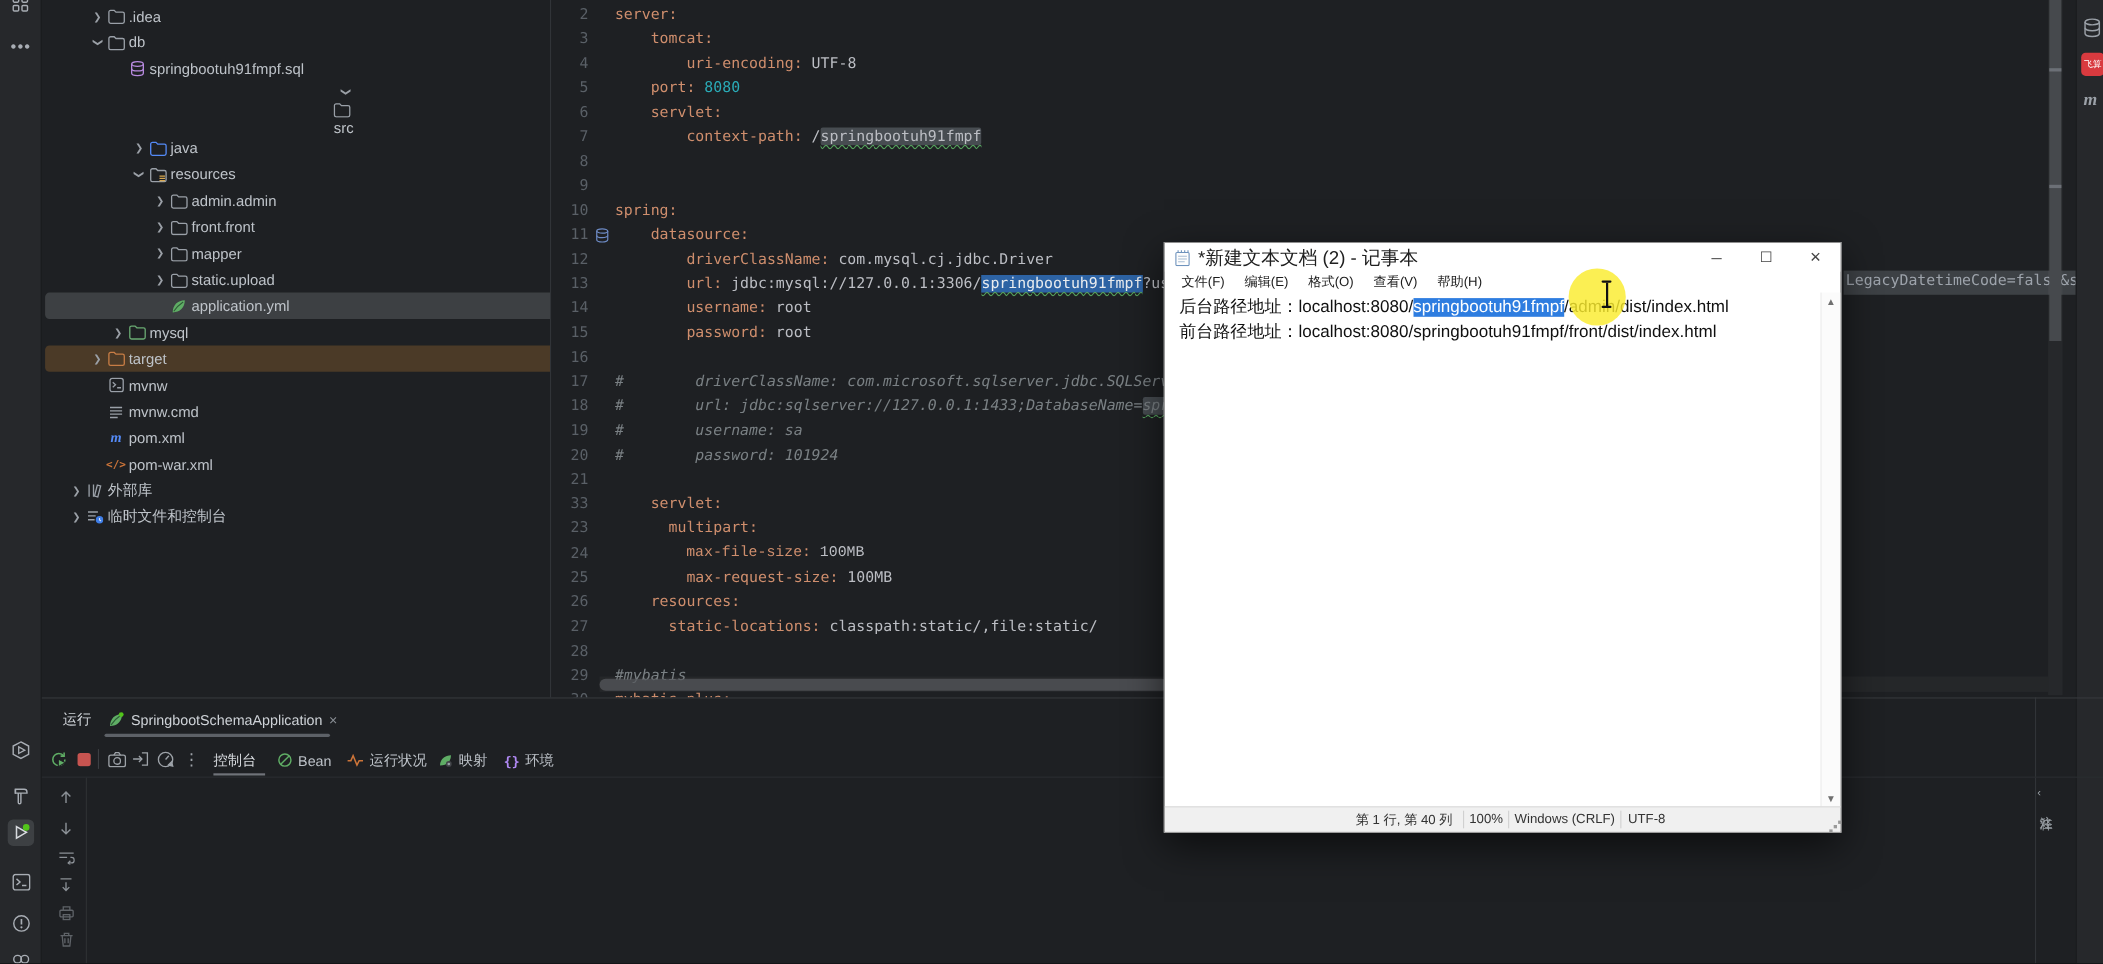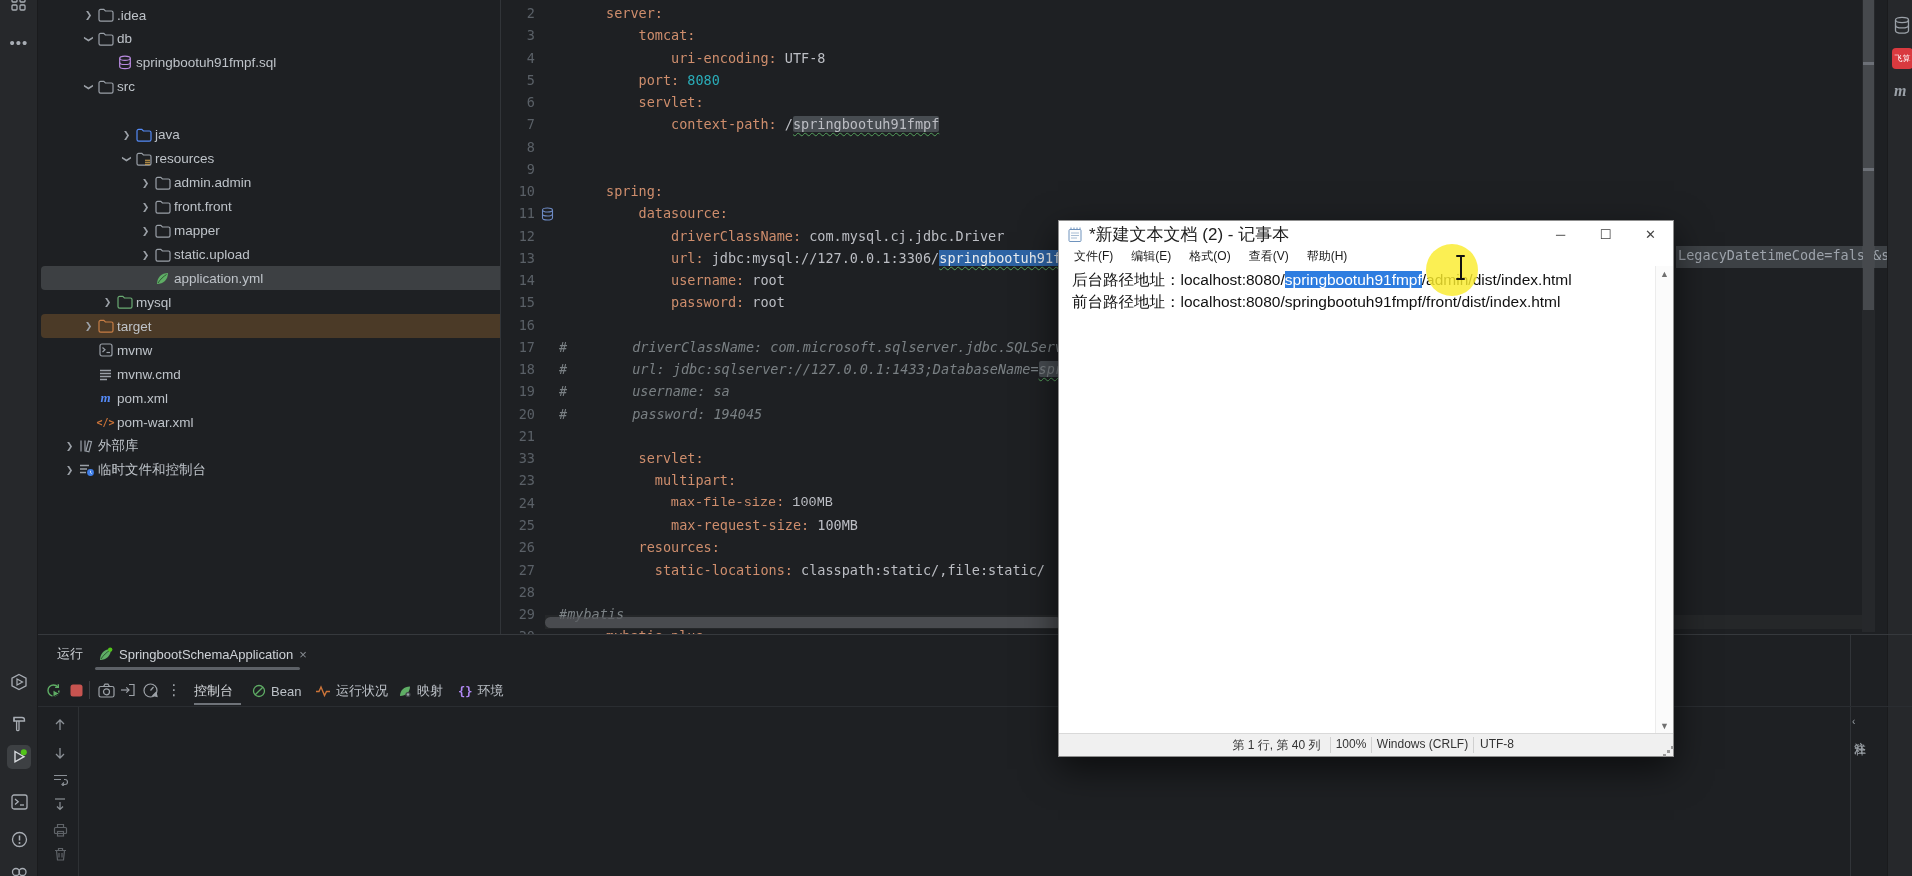--- a/index.html
+++ b/index.html
@@ -15,21 +15,21 @@
   .trow .hl{position:absolute;left:3px;right:5px;top:0;bottom:0;border-radius:4px;z-index:0;}
   .trow>*{position:relative;z-index:1;}
   .chev{width:17px;text-align:center;font-size:9px;color:#9ba0a7;flex:0 0 17px;}
   .chev.exp{transform:rotate(90deg);}
   .ticon{width:17px;height:16px;flex:0 0 17px;display:flex;align-items:center;justify-content:center;}
   .tlabel{margin-left:3px;}
   
   #editor{left:501px;top:0;width:1373px;height:634px;overflow:hidden;}
   .gut{position:absolute;left:0;width:34px;text-align:right;font:13.5px "DejaVu Sans Mono",monospace;color:#5a6067;}
   .cl{position:absolute;left:58px;white-space:pre;font:13.5px "DejaVu Sans Mono",monospace;color:#bcbec4;}
-  .k{color:#cf8e6d;margin-left:47px;} .n{color:#2aacb8;} .c{color:#7a8084;font-style:italic;}
+  .k{color:#cf8e6d;} .n{color:#2aacb8;} .c{color:#7a8084;font-style:italic;}
   .sq{text-decoration:underline;text-decoration-style:wavy;text-decoration-color:#54a05c;text-decoration-thickness:1px;text-underline-offset:3px;}
   .occ{background:#474c51;border-radius:2px;}
   .sel{background:#2d63a4;color:#e9ecef;}
   #line13-frag{left:1676px;top:246px;height:21px;background:#3d4145;color:#9da3ab;
      font:13.5px "DejaVu Sans Mono",monospace;white-space:pre;padding:1px 4px 0 2px;}
   #hsb-track{left:545px;top:615px;width:1317px;height:14px;background:rgba(255,255,255,0.03);}
   #hsb-thumb{left:545px;top:617px;width:517px;height:11px;background:#55585c;opacity:.75;border-radius:6px;}
   #vsb-track{left:1862px;top:0;width:13px;height:632px;background:rgba(255,255,255,0.04);}
   #vsb-thumb{left:1863px;top:0;width:11px;height:310px;background:#46494d;}
   .vsb-tick{left:1863px;width:11px;height:3px;background:#6c7077;position:absolute;}
@@ -169,21 +169,21 @@
           <svg width="14" height="15" viewBox="0 0 14 15">
             <g fill="none" stroke="#b88adf" stroke-width="1.2">
               <ellipse cx="7" cy="3.2" rx="5.3" ry="2.1"></ellipse>
               <path d="M1.7 3.2v8.4c0 1.2 2.4 2.1 5.3 2.1s5.3-.9 5.3-2.1V3.2"></path>
               <path d="M1.7 7.4c0 1.2 2.4 2.1 5.3 2.1s5.3-.9 5.3-2.1"></path>
             </g>
           </svg>
         </span>
         <span class="tlabel">springbootuh91fmpf.sql</span>
       </div>
-      <div class="trow" style="top: 74.85px; padding-left: 42px;">
+      <div class="trow" style="top: 74.85px; padding-left: 42px; flex-direction: column;">
         <span class="chev exp">❯</span>
         <span class="ticon">
           <svg width="16" height="14" viewBox="0 0 16 14">
             <path d="M1 3c0-.9.7-1.6 1.6-1.6h3.2L7.4 3h6c.9 0 1.6.7 1.6 1.6v7c0 .9-.7 1.6-1.6 1.6H2.6C1.7 13.2 1 12.5 1 11.6z" fill="none" stroke="#9aa0a8" stroke-width="1.2"></path>
           </svg>
         </span>
         <span class="tlabel">src</span>
       </div>
       <div class="trow" style="top: 122.75px; padding-left: 80px;">
         <span class="chev">❯</span>
@@ -369,21 +369,21 @@
       <div class="cl" style="top: 294.38px;"><span>        </span><span class="k">password:</span><span> root</span></div>
       <div class="gut" style="top: 316.64px;">16</div>
       <div class="cl" style="top: 316.64px;"></div>
       <div class="gut" style="top: 338.9px;">17</div>
       <div class="cl" style="top: 338.9px;"><span class="c">#        driverClassName: com.microsoft.sqlserver.jdbc.SQLServ</span></div>
       <div class="gut" style="top: 361.16px;">18</div>
       <div class="cl" style="top: 361.16px;"><span class="c">#        url: jdbc:sqlserver://127.0.0.1:1433;DatabaseName=</span><span class="c occ sq">spr</span></div>
       <div class="gut" style="top: 383.42px;">19</div>
       <div class="cl" style="top: 383.42px;"><span class="c">#        username: sa</span></div>
       <div class="gut" style="top: 405.68px;">20</div>
-      <div class="cl" style="top: 405.68px;"><span class="c">#        password: 194045</span></div>
+      <div class="cl" style="top: 405.68px;"><span class="c">#        password: 101924</span></div>
       <div class="gut" style="top: 427.94px;">21</div>
       <div class="cl" style="top: 427.94px;"></div>
       <div class="gut" style="top: 450.2px;">33</div>
       <div class="cl" style="top: 450.2px;"><span>    </span><span class="k">servlet:</span></div>
       <div class="gut" style="top: 472.46px;">23</div>
       <div class="cl" style="top: 472.46px;"><span>      </span><span class="k">multipart:</span></div>
       <div class="gut" style="top: 494.72px;">24</div>
       <div class="cl" style="top: 494.72px; font-family: Liberation Mono, monospace;"><span>        </span><span class="k">max-file-size:</span><span> 100MB</span></div>
       <div class="gut" style="top: 516.98px;">25</div>
       <div class="cl" style="top: 516.98px;"><span>        </span><span class="k">max-request-size:</span><span> 100MB</span></div>

